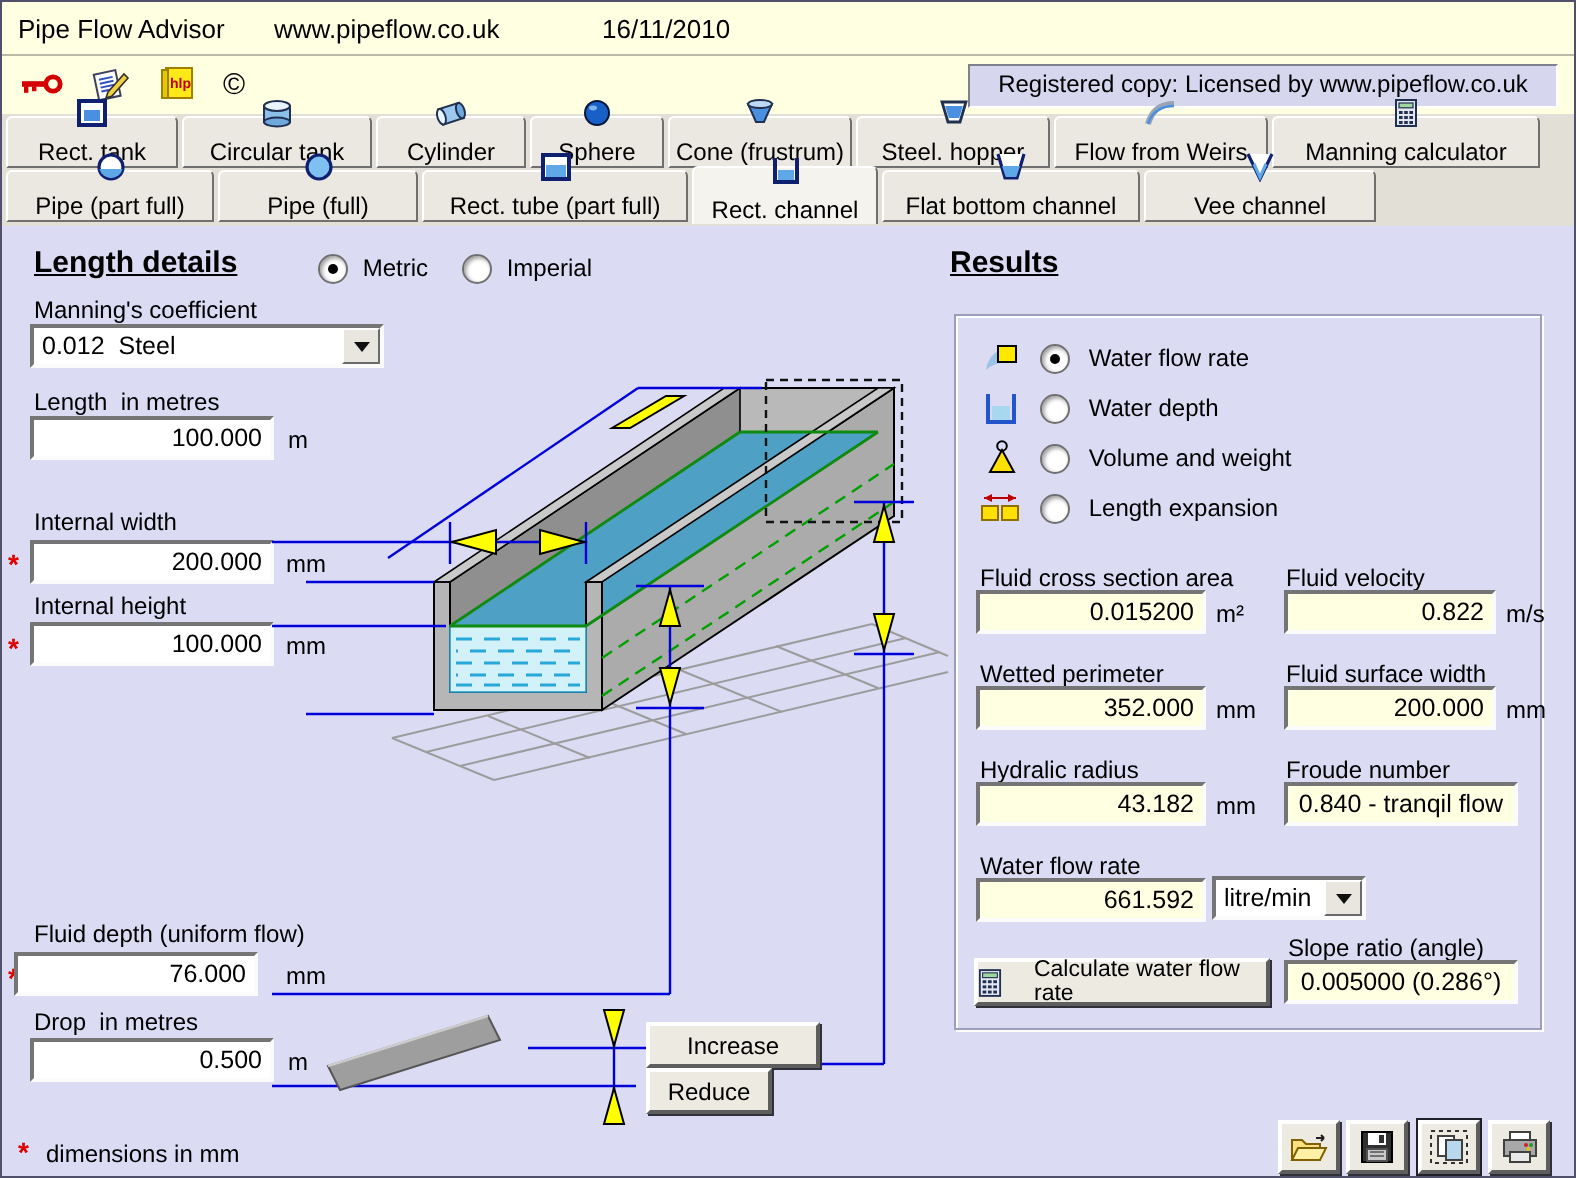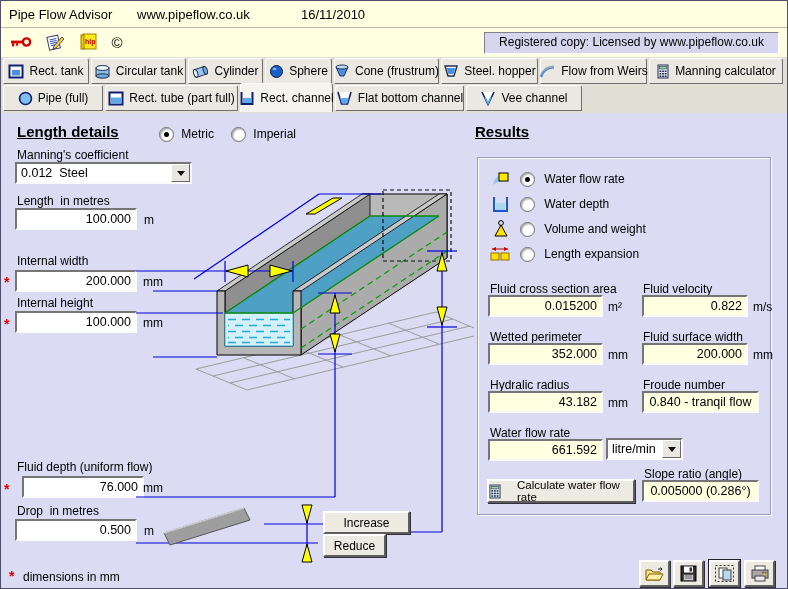--- a/index.html
+++ b/index.html
@@ -16,22 +16,22 @@
   .regbox{position:absolute;right:8px;top:4px;width:293px;height:20px;background:#D6D6EF;
           border:1px solid;border-color:#80808c #ffffff #ffffff #80808c;
           text-align:center;line-height:18px;font-size:12px;}
   
   .tabstrip{position:absolute;left:0;top:56px;width:100%;height:56px;background:#E2DFD7;}
   .tabrow{position:absolute;left:2px;display:flex;}
   .tabrow.r1{top:1px;}
   .tabrow.r2{top:28px;}
   .tab{height:26px;margin-right:2px;background:#EBE8E1;border:1px solid #6f6f6f;
        border-top-color:#ffffff;border-left-color:#ffffff;border-radius:3px 3px 0 0;
-       display:flex;align-items:center;justify-content:center;gap:5px;box-sizing:border-box;
-       font-size:12px;white-space:nowrap;}
+       display:flex;align-items:center;justify-content:flex-end;gap:5px;box-sizing:border-box;
+       font-size:12px;white-space:nowrap;flex-direction:column;}
   .tab.active{background:#F4F3EE;height:29px;margin-top:-2px;position:relative;z-index:3;
               border-bottom:none;font-weight:normal;}
   .tab svg{flex:none;}
   
   .lbl{position:absolute;font-size:12px;white-space:pre;}
   .head{position:absolute;font-size:15px;font-weight:bold;text-decoration:underline;}
   .inp{position:absolute;height:22px;background:#ffffff;border:2px solid;
        border-color:#757575 #FBFBFB #FBFBFB #757575;box-sizing:border-box;
        font-size:12.5px;text-align:right;padding:1px 4px 0 2px;line-height:16px;}
   .inp.res{background:#FFFFE1;}
@@ -127,21 +127,21 @@
           </svg>
         <span>Cylinder</span>
       </div>
       <div class="tab" style="width:67px">
         <svg width="15" height="15" viewBox="0 0 15 15">
             <circle cx="7.5" cy="7.5" r="6" fill="#1860C8" stroke="#08183a"></circle>
             <ellipse cx="5.5" cy="5" rx="2" ry="1.2" fill="#7FB0E8"></ellipse>
           </svg>
         <span>Sphere</span>
       </div>
-      <div class="tab" style="width:105px">
+      <div class="tab" style="width:92px">
         <svg width="16" height="15" viewBox="0 0 16 15">
             <path d="M2,3 L14,3 L10,12 L6,12 Z" fill="#4A90E0" stroke="#203050"></path>
             <ellipse cx="8" cy="3" rx="6" ry="2" fill="#BCD8F4" stroke="#203050"></ellipse>
           </svg>
         <span>Cone (frustrum)</span>
       </div>
       <div class="tab" style="width:97px">
         <svg width="16" height="15" viewBox="0 0 16 15">
             <path d="M2,2 L14,2 L11,12 L5,12 Z" fill="#fff" stroke="#203050" stroke-width="1.4"></path>
             <path d="M3.6,4 L12.4,4 L10.6,10 L5.4,10 Z" fill="#4A90E0"></path>
@@ -168,20 +168,27 @@
               <rect x="8.7" y="9" width="1.8" height="1.5"></rect>
               <rect x="3.5" y="11.5" width="1.8" height="1.5"></rect>
               <rect x="6.1" y="11.5" width="1.8" height="1.5"></rect>
               <rect x="8.7" y="11.5" width="1.8" height="1.5"></rect>
             </g>
           </svg>
         <span>Manning calculator</span>
       </div>
     </div>
     <div class="tabrow r2">
+      <div class="tab" style="width:104px">
+        <svg width="15" height="15" viewBox="0 0 15 15">
+            <circle cx="7.5" cy="7.5" r="6" fill="#fff" stroke="#102070" stroke-width="1.6"></circle>
+            <path d="M1.7,8.5 A6,6 0 0 0 13.3,8.5 Z" fill="#5FA8E8"></path>
+          </svg>
+        <span>Pipe (part full)</span>
+      </div>
       <div class="tab" style="width:100px">
         <svg width="15" height="15" viewBox="0 0 15 15">
             <circle cx="7.5" cy="7.5" r="6" fill="#7EC0F0" stroke="#102070" stroke-width="1.6"></circle>
           </svg>
         <span>Pipe (full)</span>
       </div>
       <div class="tab" style="width:133px">
         <svg width="16" height="15" viewBox="0 0 16 15">
             <rect x="1.5" y="1.5" width="13" height="12" fill="#fff" stroke="#102070" stroke-width="2"></rect>
             <rect x="3" y="6.5" width="10" height="6" fill="#5FA8E8"></rect>
@@ -240,21 +247,21 @@
   <div class="inp" style="left:14px;top:269px;width:122px">200.000</div>
   <div class="unit" style="left:142px;top:274px">mm</div>
 
   <div class="lbl" style="left:16px;top:295px">Internal height</div>
   <div class="req" style="left:3px;top:315px">*</div>
   <div class="inp" style="left:14px;top:310px;width:122px">100.000</div>
   <div class="unit" style="left:142px;top:315px">mm</div>
 
   <div class="lbl" style="left:16px;top:459px">Fluid depth (uniform flow)</div>
   <div class="req" style="left:3px;top:480px">*</div>
-  <div class="inp" style="left:21px;top:475px;width:122px">76.000</div>
+  <div class="inp" style="left:6px;top:475px;width:122px">76.000</div>
   <div class="unit" style="left:142px;top:480px">mm</div>
 
   <div class="lbl" style="left:16px;top:503px">Drop  in metres</div>
   <div class="inp" style="left:14px;top:518px;width:122px">0.500</div>
   <div class="unit" style="left:143px;top:523px">m</div>
 
   <div class="req" style="left:8px;top:567px">*</div>
   <div class="lbl" style="left:22px;top:569px">dimensions in mm</div>
 
   <svg class="illus" viewBox="0 0 345 430">

